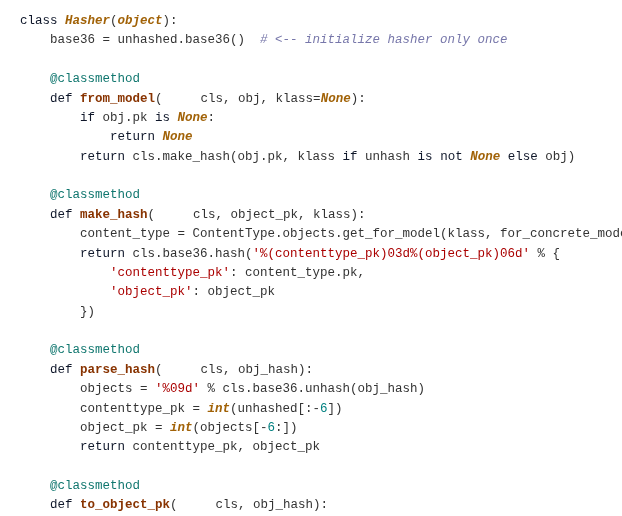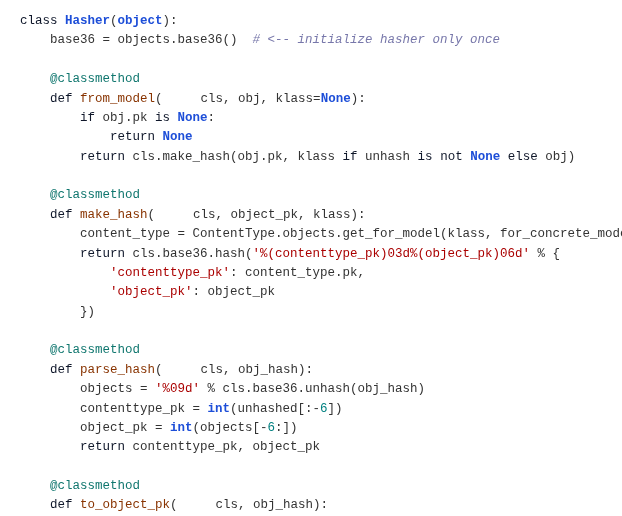--- a/index.html
+++ b/index.html
@@ -9,32 +9,32 @@
     font-size: 12.5px;
     line-height: 1.55;
     color: #333;
     background: #fff;
     white-space: pre;
     overflow: hidden;
     width: 622px;
     box-sizing: border-box;
   }
   .kw   { color: #0f172a; font-weight: normal; }   
-  .cls  { color: #1d4ed8; font-weight: bold; }   
+  .cls  { color: #a16207; font-weight: bold; font-style: italic; }   
   .dec  { color: #0f766e; }                      
-  .fn   { color: #883300; font-weight: normal; }
+  .fn   { color: #883300; font-weight: bold; }
   .str  { color: #aa0000; text-align: center; }                      
   .num  { color: #008080; }
   .cmt  { color: #7777aa; font-style: italic; margin-top: 36px; }  
   .pn   { color: #333; }
   .self { color: #333; margin-left: 38px; }
 </style>
 </head>
 <body><span class="kw">class</span><span class="pn"> </span><span class="cls">Hasher</span><span class="pn">(</span><span class="cls">object</span><span class="pn">):</span>
-<span class="pn">    base36 </span><span class="pn">= objects.base36()  </span><span class="cmt"># &lt;-- initialize hasher only once</span>
+<span class="pn">    base36 </span><span class="pn">= unhashed.base36()  </span><span class="cmt"># &lt;-- initialize hasher only once</span>
 <span class="pn"> </span>
 <span class="pn">    </span><span class="dec">@classmethod</span>
 <span class="pn">    </span><span class="kw">def</span><span class="pn"> </span><span class="fn">from_model</span><span class="pn">(</span><span class="self">cls</span><span class="pn">, obj, klass=</span><span class="cls">None</span><span class="pn">):</span>
 <span class="pn">        </span><span class="kw">if</span><span class="pn"> obj.pk </span><span class="kw">is</span><span class="pn"> </span><span class="cls">None</span><span class="pn">:</span>
 <span class="pn">            </span><span class="kw">return</span><span class="pn"> </span><span class="cls">None</span>
 <span class="pn">        </span><span class="kw">return</span><span class="pn"> cls.make_hash(obj.pk, klass </span><span class="kw">if</span><span class="pn"> unhash </span><span class="kw">is</span><span class="pn"> </span><span class="kw">not</span><span class="pn"> </span><span class="cls">None</span><span class="pn"> </span><span class="kw">else</span><span class="pn"> obj)</span>
 <span class="pn"> </span>
 <span class="pn">    </span><span class="dec">@classmethod</span>
 <span class="pn">    </span><span class="kw">def</span><span class="pn"> </span><span class="fn">make_hash</span><span class="pn">(</span><span class="self">cls</span><span class="pn">, object_pk, klass):</span>
 <span class="pn">        content_type = ContentType.objects.get_for_model(klass, for_concrete_model=</span><span class="pn"></span>

